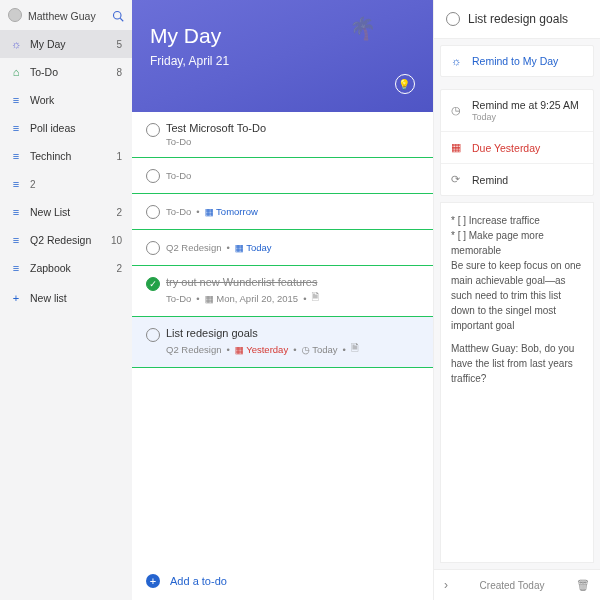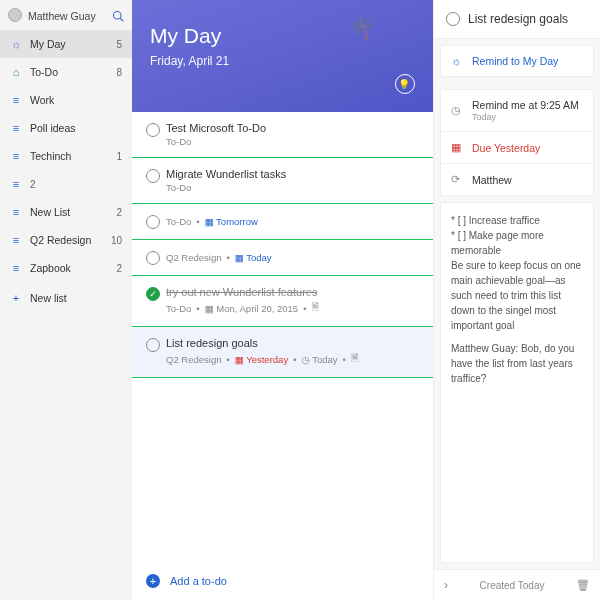--- a/index.html
+++ b/index.html
@@ -136,21 +136,20 @@
         <div class="t-body">
           <div class="t-title">Test Microsoft To-Do</div>
           <div class="t-meta">
             <span>To-Do</span>
           </div>
         </div>
       </div>
       <div class="task">
         <div class="circ"></div>
         <div class="t-body">
-          <div class="t-title">Migrate Wunderlist tasks</div>
           <div class="t-meta">
             <span>To-Do</span>
           </div>
         </div>
       </div>
       <div class="task">
         <div class="circ"></div>
         <div class="t-body">
           <div class="t-meta">
             <span>To-Do</span> 
@@ -222,21 +221,21 @@
         <div>Remind me at 9:25 AM</div>
         <div class="d-sub">Today</div>
       </div>
     </div>
     <div class="d-row red">
       <span class="ic">▦</span>
       <span>Due Yesterday</span>
     </div>
     <div class="d-row">
       <span class="ic">⟳</span>
-      <span>Matthew</span>
+      <span>Remind</span>
     </div>
   </div>
   <div class="notes" id="notes">
       <div>* [ ] Increase traffice</div>
       <div>* [ ] Make page more memorable</div>
       <p>Be sure to keep focus on one main achievable goal—as such need to trim this list down to the singel most important goal</p>
       <p>Matthew Guay: Bob, do you have the list from last years traffice?</p>
     </div>
   <div class="d-foot">
     <span class="chev">›</span>

